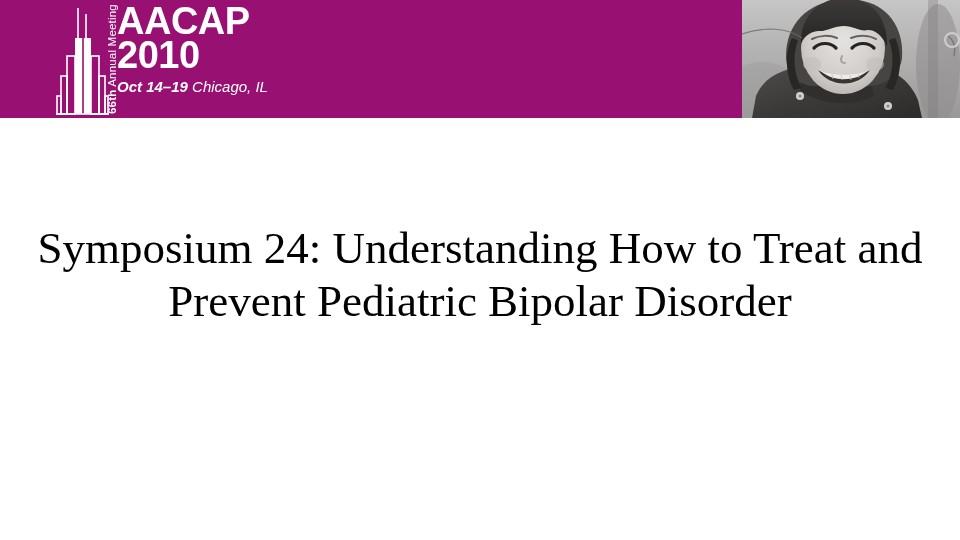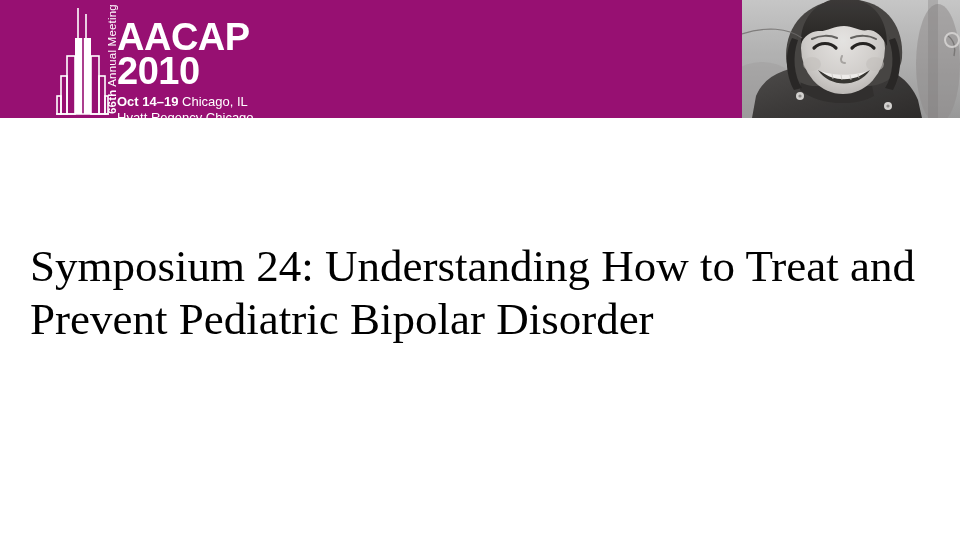--- a/index.html
+++ b/index.html
@@ -102,43 +102,45 @@
   }
   .wordmark-line {
     color: #ffffff;
     font-weight: bold;
     font-family: "Liberation Sans", sans-serif;
     letter-spacing: -0.5px;
     line-height: 0.92;
   }
   #wm-aacap {
     font-size: 38px;
-    margin-top: 18px;
+    margin-top: 2px;
   }
   #wm-year {
     font-size: 38px;
     margin-top: -1px;
   }
   #logo-dates {
     margin-top: 5px;
     color: #ffffff;
-    font-size: 13px;
+    font-size: 15px;
     line-height: 1.25;
     font-family: "Liberation Sans", sans-serif;
+    font-style: italic;
   }
   #logo-dates .datebold {
     font-weight: bold;
   }
 
   
   #slide-title {
     position: absolute;
     left: 30px;
-    top: 240px;
+    top: 222px;
     width: 900px;
+    text-align: center;
     color: #000000;
     font-family: "Liberation Serif", serif;
     font-size: 45px;
     line-height: 1.18;
     font-weight: normal;
     letter-spacing: 0px;
   }
 </style>
 </head>
 <body>
@@ -256,21 +258,20 @@
 
       <div id="vertical-annual-meeting">
         <span class="vtext"><span class="vnum">66th</span><span> Annual Meeting</span></span>
       </div>
 
       <div id="logo-wordmark">
         <div class="wordmark-line" id="wm-aacap">AACAP</div>
         <div class="wordmark-line" id="wm-year">2010</div>
         <div id="logo-dates">
           <div><span class="datebold">Oct 14–19</span><span> Chicago, IL</span></div>
-          <div>Hyatt Regency Chicago</div>
         </div>
       </div>
 
     </div>
   </div>
 
   <div id="slide-title">Symposium 24:  Understanding How to Treat and Prevent Pediatric Bipolar Disorder</div>
 
 </div>
 

